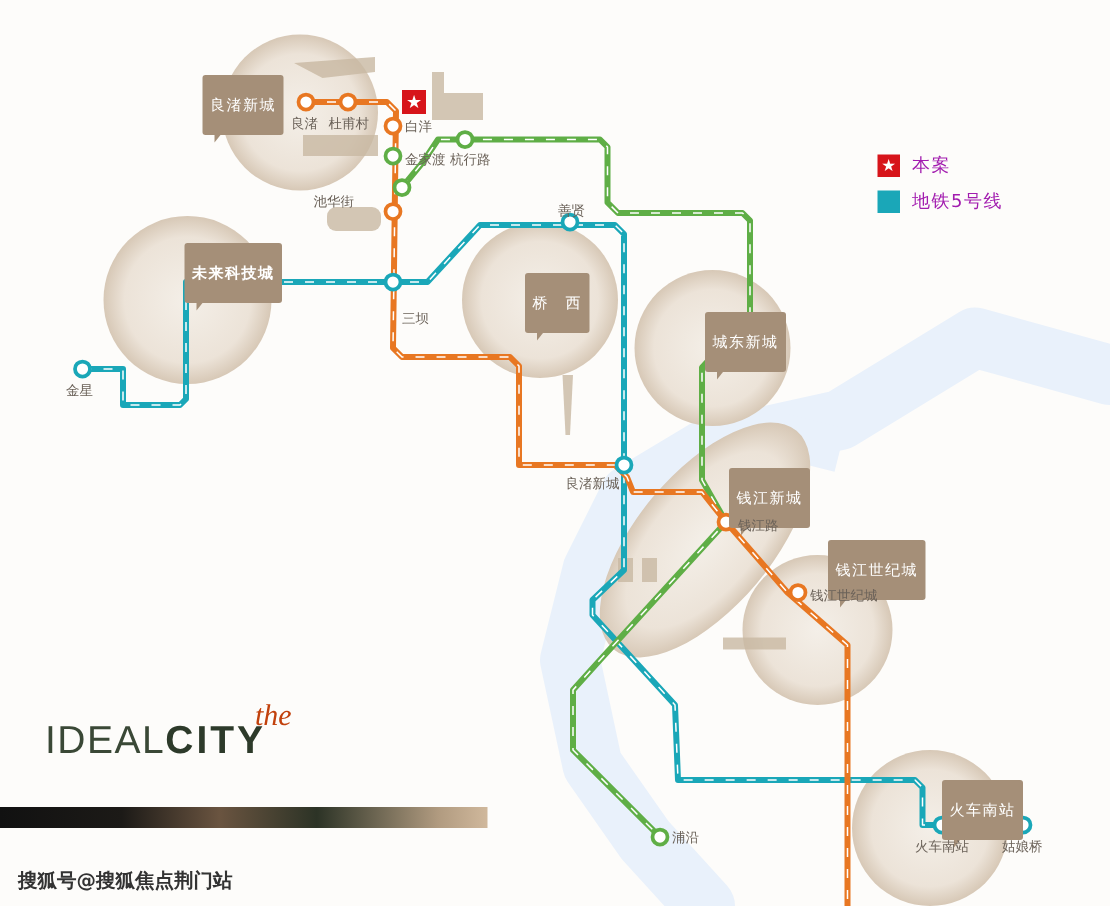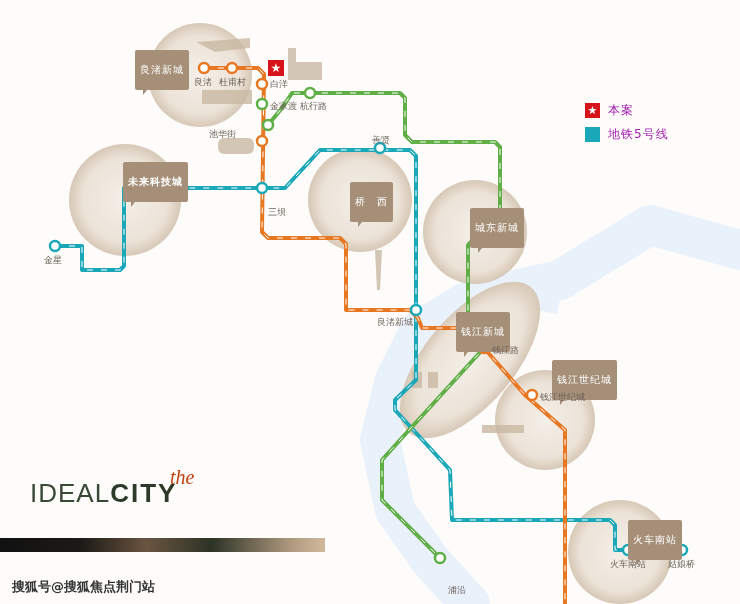--- a/index.html
+++ b/index.html
@@ -92,37 +92,37 @@
     <circle cx="682" cy="550" r="5" stroke="#1aa7b8"></circle>
   </g>
 </svg>
 
 <div class="starbox"><span>★</span></div>
 
 <div class="tag" style="left:135px;top:50px;">良渚新城</div>
 <div class="tag" style="left:123px;top:162px;font-weight:bold;">未来科技城</div>
 <div class="tag" style="left:350px;top:182px;">桥　西</div>
 <div class="tag" style="left:470px;top:208px;">城东新城</div>
-<div class="tag" style="left:456px;top:312px;">钱江新城</div>
+<div class="tag" style="left:486px;top:312px;">钱江新城</div>
 <div class="tag" style="left:552px;top:360px;">钱江世纪城</div>
 <div class="tag" style="left:628px;top:520px;">火车南站</div>
 
 <div class="lbl" style="left:194px;top:76px;">良渚</div>
 <div class="lbl" style="left:219px;top:76px;">杜甫村</div>
 <div class="lbl" style="left:270px;top:78px;">白洋</div>
 <div class="lbl" style="left:270px;top:100px;">金家渡</div>
 <div class="lbl" style="left:300px;top:100px;">杭行路</div>
 <div class="lbl" style="left:209px;top:128px;">池华街</div>
 <div class="lbl" style="left:268px;top:186px;margin-top:20px;">三坝</div>
 <div class="lbl" style="left:372px;top:134px;">善贤</div>
 <div class="lbl" style="left:44px;top:254px;">金星</div>
 <div class="lbl" style="left:377px;top:316px;">良渚新城</div>
 <div class="lbl" style="left:492px;top:344px;">钱江路</div>
 <div class="lbl" style="left:540px;top:391px;">钱江世纪城</div>
-<div class="lbl" style="left:448px;top:584px;text-align:right;">浦沿</div>
+<div class="lbl" style="left:448px;top:552px;text-align:right;">浦沿</div>
 <div class="lbl" style="left:610px;top:558px;">火车南站</div>
 <div class="lbl" style="left:668px;top:558px;">姑娘桥</div>
 
 <div class="legend">
   <div class="legend-item">
     <div class="sw star-sw">★</div>
     <span class="legend-text">本案</span>
   </div>
   <div class="legend-item">
     <div class="sw" style="background:#1aa7b8"></div>

